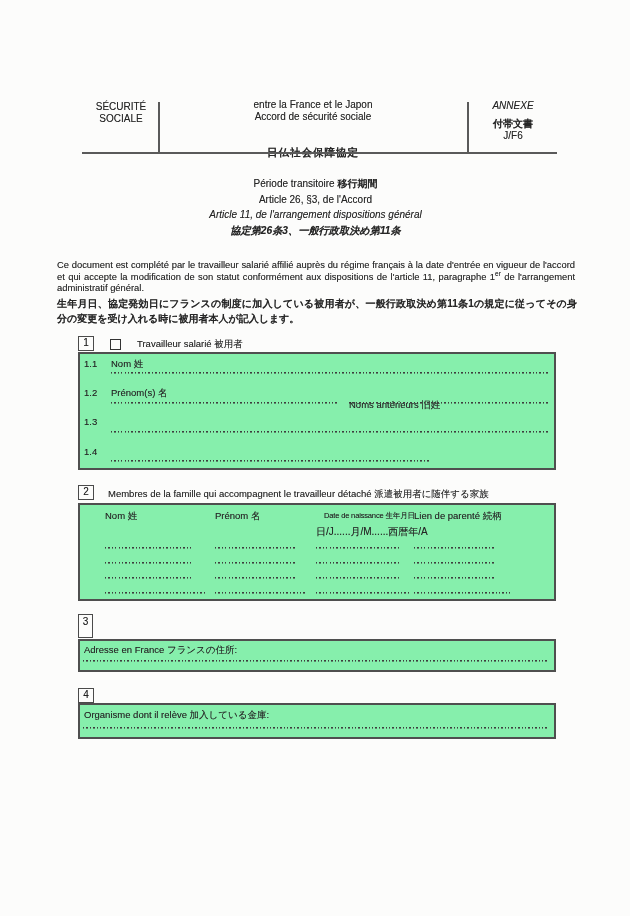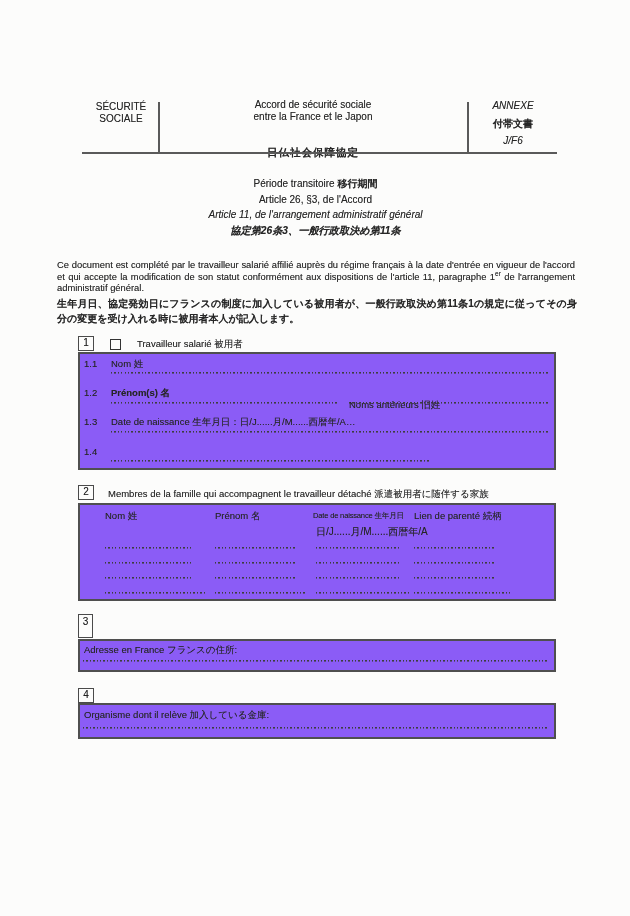--- a/index.html
+++ b/index.html
@@ -16,21 +16,21 @@
   .vline{position:absolute;width:2px;background:#5a5a5a;}
   .hline{position:absolute;height:2px;background:#5a5a5a;}
   .jp{font-weight:bold;text-align:center;}
   .it{font-style:italic;}
   .numbox{
     position:absolute;border:1.5px solid #4a4a4a;background:#fcfcfb;
     display:flex;justify-content:center;font-size:10px;color:#222;
   }
   .numbox.mid{align-items:center;}
   .numbox.topalign{align-items:flex-start;padding-top:1px;}
-  .secbox{position:absolute;border:2px solid #4f4f4f;background:#8b5cf6;}
+  .secbox{position:absolute;border:2px solid #4f4f4f;background:#86efac;}
   .dots{
     position:absolute;height:2px;
     background-image:repeating-linear-gradient(to right,#3d3d3d 0 1.3px,transparent 1.3px 3.4px);
     background-size:auto 1.6px;background-repeat:repeat-x;background-position:left bottom;
   }
   .checkbox{
     position:absolute;width:9px;height:9px;border:1.3px solid #333;background:#fcfcfb;
   }
   .lbl{position:absolute;white-space:nowrap;}
   sup{font-size:6.5px;vertical-align:super;line-height:0;}
@@ -43,79 +43,78 @@
 
 <div class="page">
 
   <div class="abs" style="left:0;top:0;width:528px;height:160px;">
     <div class="abs ctr" style="left:82px;top:101px;width:78px;font-size:10px;line-height:11.5px;">
       <div>SÉCURITÉ</div>
       <div>SOCIALE</div>
     </div>
     <div class="vline" style="left:158px;top:102px;height:51px;"></div>
     <div class="abs ctr" style="left:160px;top:99px;width:306px;font-size:10px;line-height:12px;">
+      <div>entre la France et le Japon</div>
       <div>Accord de sécurité sociale</div>
-      <div>entre la France et le Japon</div>
       <div class="jp" style="margin-top:23px;font-size:10.5px;letter-spacing:1px;">日仏社会保障協定</div>
     </div>
     <div class="vline" style="left:467px;top:102px;height:51px;"></div>
     <div class="abs ctr" style="left:470px;top:100px;width:86px;font-size:10px;line-height:12px;">
       <div class="it">ANNEXE</div>
       <div class="jp" style="margin-top:6px;">付帯文書</div>
-      <div style="margin-top:5px;font-style:italic;">J/F6</div>
+      <div style="">J/F6</div>
     </div>
     <div class="hline" style="left:82px;top:152px;width:475px;"></div>
   </div>
 
   <div class="abs ctr" style="left:57px;top:176px;width:517px;font-size:10px;line-height:15.5px;">
     <div><span>Période transitoire</span> <span class="jp">移行期間</span></div>
     <div>Article 26, §3, de l'Accord</div>
-    <div class="it">Article 11, de l'arrangement administratif général</div>
+    <div class="it">Article 11, de l'arrangement dispositions général</div>
     <div class="it jp" style="font-size:10.2px;">協定第26条3、一般行政取決め第11条</div>
   </div>
 
   <div class="abs" style="left:57px;top:259px;width:518px;font-size:9.4px;line-height:11.6px;text-align:justify;">
     <p><span>Ce document est complété par le travailleur salarié affilié auprès du régime français à la date d'entrée en vigueur de l'accord et qui accepte la modification de son statut conformément aux dispositions de l'article 11, paragraphe 1</span><sup>er</sup><span> de l'arrangement administratif général.</span></p>
   </div>
   <div class="abs jp" style="left:57px;top:296px;width:520px;font-size:10px;line-height:15px;text-align:justify;">生年月日、協定発効日にフランスの制度に加入している被用者が、一般行政取決め第11条1の規定に従ってその身分の変更を受け入れる時に被用者本人が記入します。</div>
 
   <div class="numbox mid" style="left:78px;top:336px;width:14px;height:13px;">
       <span>1</span>
     </div>
   <div class="checkbox" style="left:110px;top:339px;"></div>
   <div class="lbl" style="left:126px;top:338px;margin-left:11px;">Travailleur salarié 被用者</div>
 
   <div class="secbox" style="left:78px;top:352px;width:474px;height:114px;">
     <div class="lbl" style="left:4px;top:4px;">1.1</div>
     <div class="lbl" style="left:31px;top:4px;">Nom 姓</div>
     <div class="dots" style="left:31px;top:18px;width:437px;"></div>
 
     <div class="lbl" style="left:4px;top:33px;">1.2</div>
-    <div class="lbl" style="left:31px;top:33px;font-weight:bold;">Prénom(s) 名</div>
+    <div class="lbl" style="left:31px;top:33px;">Prénom(s) 名</div>
     <div class="lbl" style="left:269px;top:45px;">Noms antérieurs 旧姓</div>
     <div class="dots" style="left:31px;top:48px;width:226px;"></div>
     <div class="dots" style="left:269px;top:48px;width:200px;"></div>
 
     <div class="lbl" style="left:4px;top:62px;">1.3</div>
-    <div class="lbl" style="left:31px;top:62px;">Date de naissance 生年月日：日/J......月/M......西暦年/A…</div>
     <div class="dots" style="left:31px;top:77px;width:437px;"></div>
 
     <div class="lbl" style="left:4px;top:92px;">1.4</div>
     <div class="dots" style="left:31px;top:106px;width:320px;"></div>
   </div>
 
   <div class="numbox mid" style="left:78px;top:485px;width:14px;height:13px;">
       <span>2</span>
     </div>
   <div class="lbl" style="left:108px;top:488px;">Membres de la famille qui accompagnent le travailleur détaché 派遣被用者に随伴する家族</div>
 
   <div class="secbox" style="left:78px;top:503px;width:474px;height:94px;">
     <div class="lbl" style="left:25px;top:5px;">Nom 姓</div>
     <div class="lbl" style="left:135px;top:5px;">Prénom 名</div>
-    <div class="lbl small-col" style="left:233px;top:6px;">Date de naissance 生年月日</div>
+    <div class="lbl small-col" style="left:244px;top:6px;">Date de naissance 生年月日</div>
     <div class="lbl" style="left:334px;top:5px;text-align:center;">Lien de parenté 続柄</div>
     <div class="lbl sub-col" style="left:236px;top:21px;">日/J......月/M......西暦年/A</div>
 
     <div>
       <div class="dots" style="left:25px;top:42px;width:88px;"></div>
       <div class="dots" style="left:135px;top:42px;width:80px;"></div>
       <div class="dots" style="left:236px;top:42px;width:84px;"></div>
       <div class="dots" style="left:334px;top:42px;width:82px;"></div>
     </div>
     <div>

